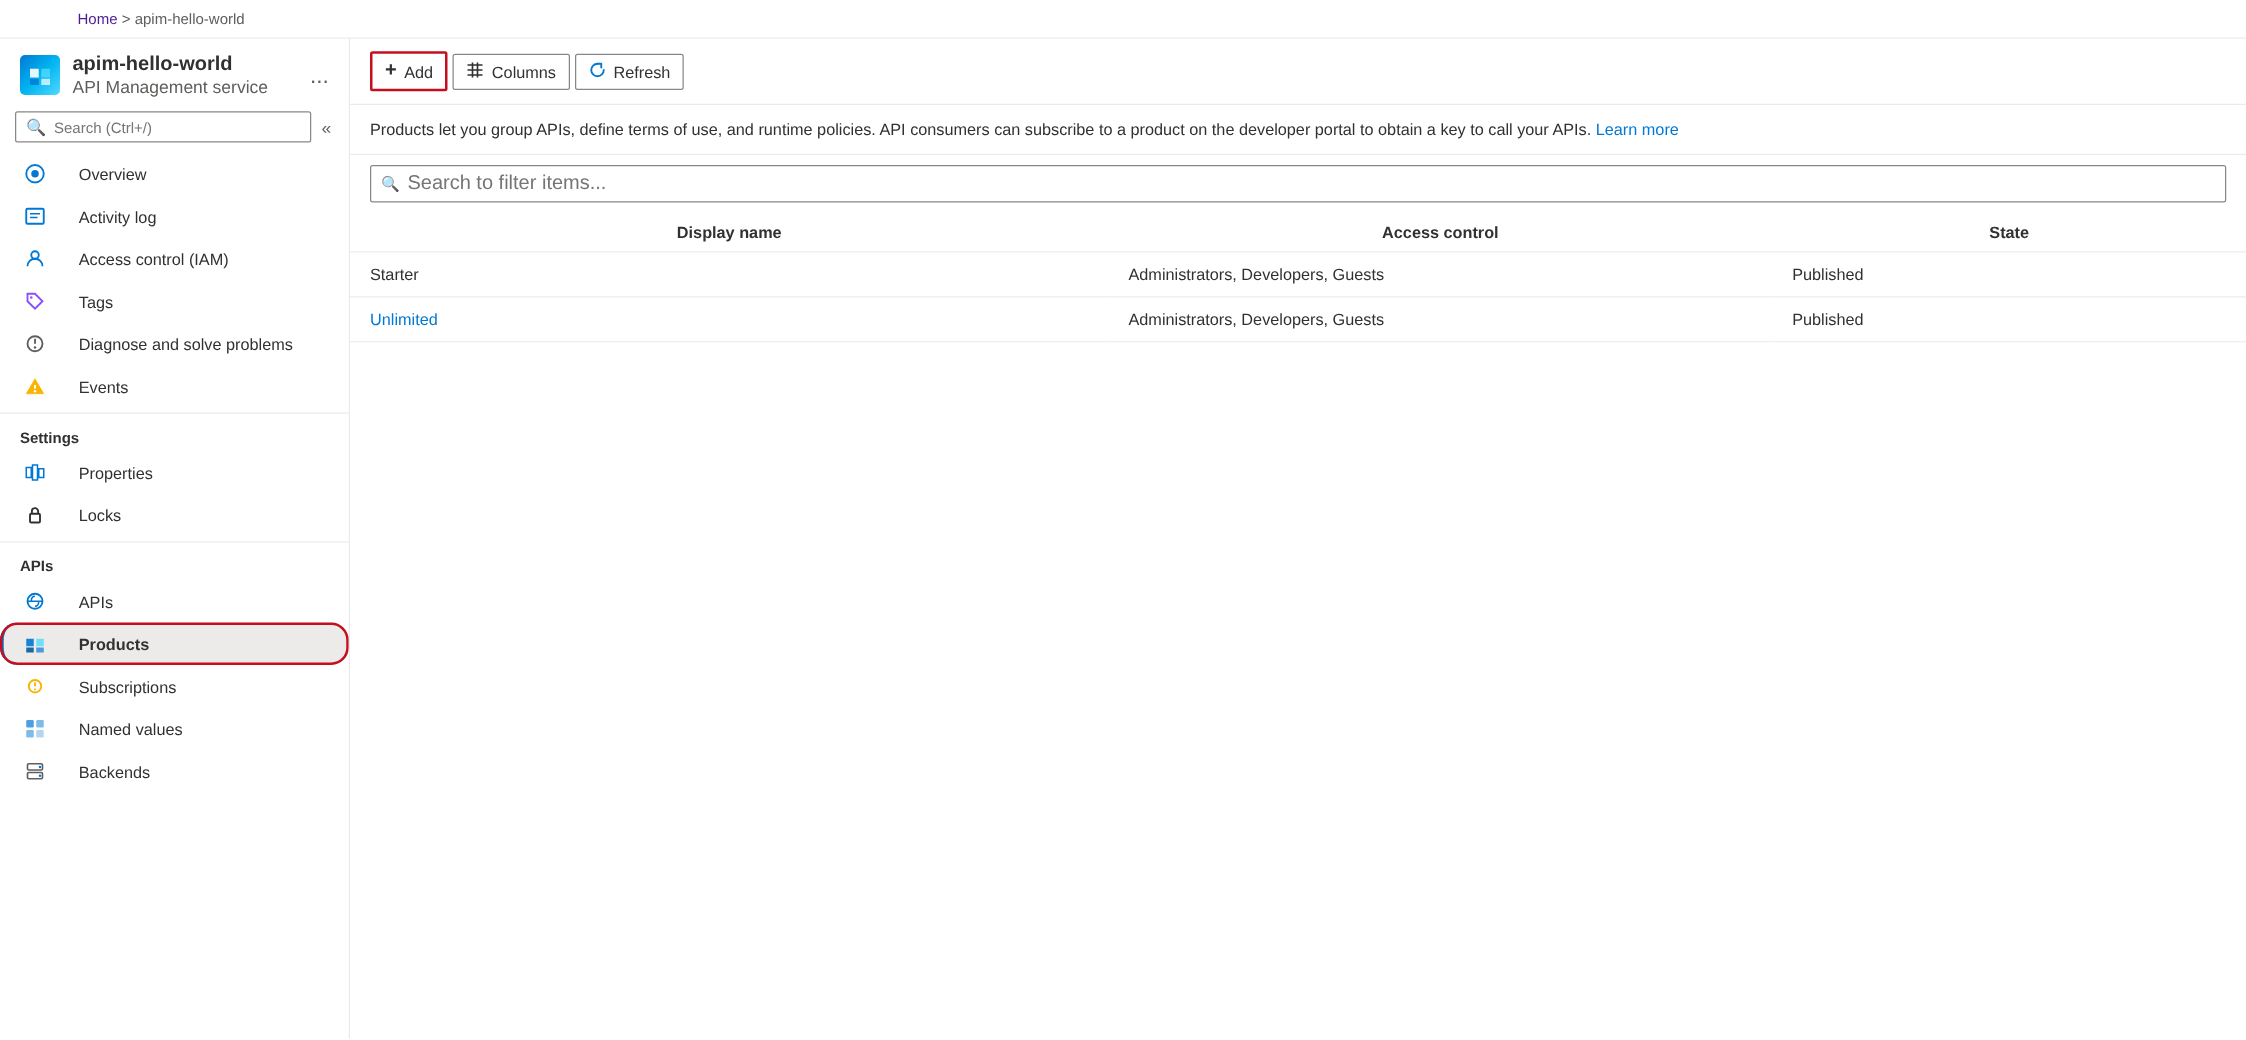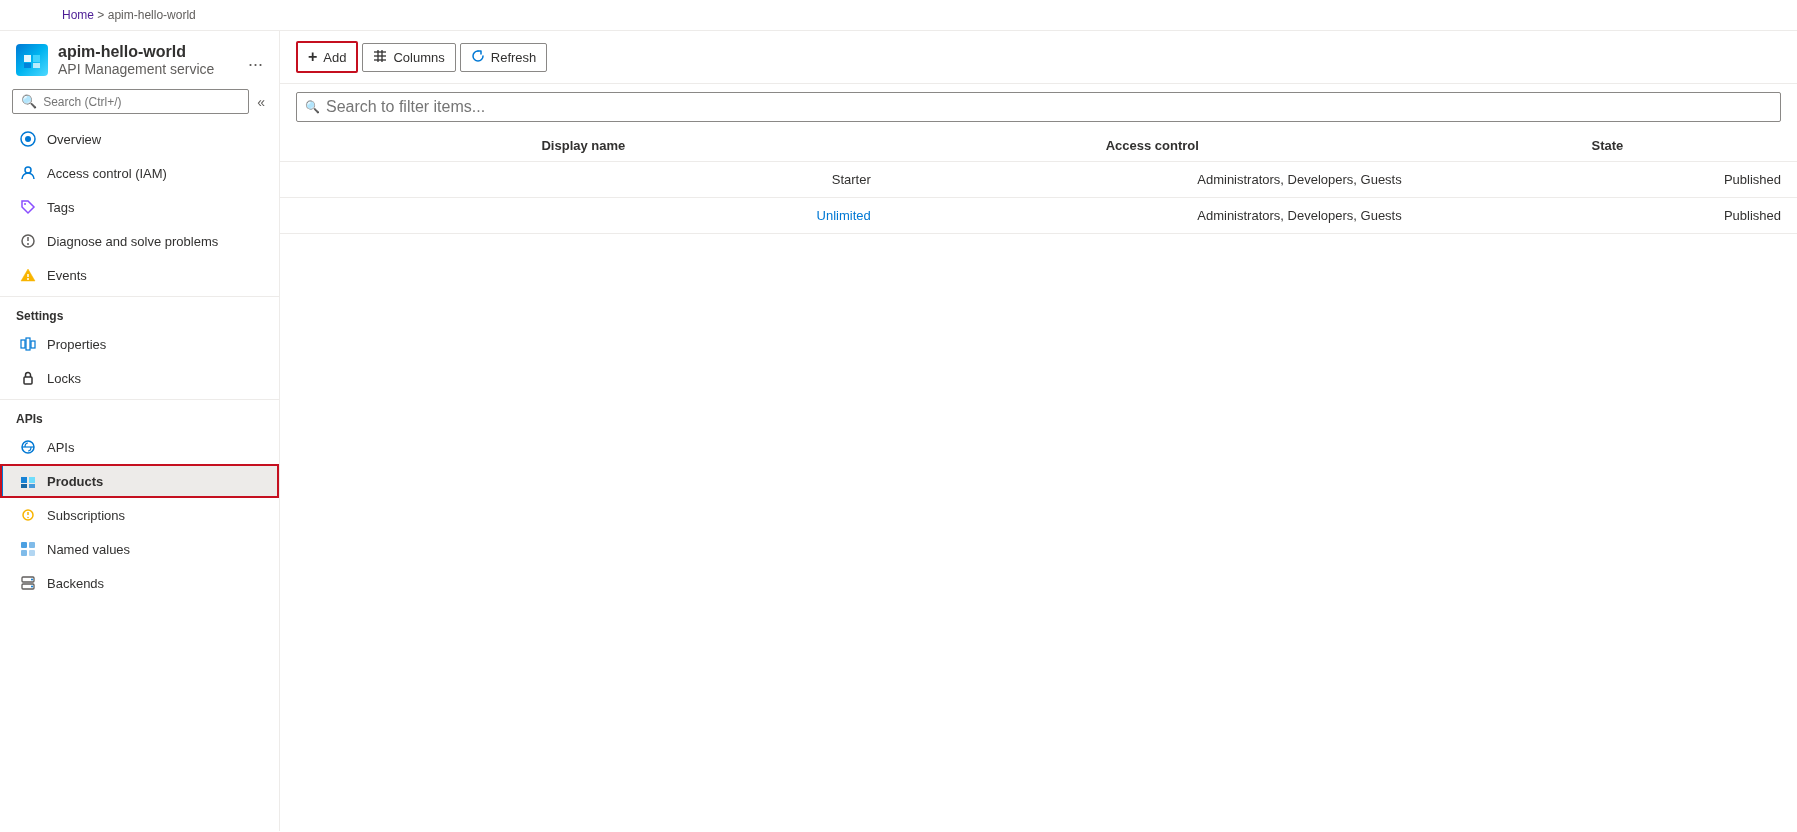--- a/index.html
+++ b/index.html
@@ -64,21 +64,21 @@
     }
     .sidebar-search-inner input {
       border: none; outline: none; font-size: 12px; color: #323130; width: 100%; background: transparent;
     }
     .collapse-btn {
       background: none; border: none; cursor: pointer; color: #605e5c; font-size: 14px; padding: 2px;
     }
 
     
     .nav-item {
-      display: flex; align-items: center; gap: 10px;
+      display: flex; align-items: center; gap: 26px;
       padding: 8px 16px;
       cursor: pointer;
       color: #323130;
       font-size: 13px;
       border-left: 3px solid transparent;
     }
     .nav-item.active {
       background: #edebe9;
       border-left: 3px solid #0078d4;
       font-weight: 600;
@@ -88,20 +88,21 @@
     .nav-section-label {
       font-size: 12px; font-weight: 600; color: #323130;
       padding: 12px 16px 4px;
       border-top: 1px solid #edebe9;
       margin-top: 4px;
     }
 
     .nav-item.active-highlight {
       outline: 2px solid #c50f1f;
       outline-offset: -2px;
+      border-radius: 14px;
     }
 
     
     .sidebar::-webkit-scrollbar { width: 6px; }
     .sidebar::-webkit-scrollbar-track { background: #f3f2f1; }
     .sidebar::-webkit-scrollbar-thumb { background: #c8c6c4; border-radius: 3px; }
 
     
     .main { flex: 1; overflow-y: auto; display: flex; flex-direction: column; }
 
@@ -141,21 +142,21 @@
     }
 
     
     .data-table { width: 100%; border-collapse: collapse; }
     .data-table th {
       text-align: center; font-weight: 600; font-size: 13px;
       padding: 8px 16px; border-bottom: 1px solid #edebe9;
       background: #fff; color: #323130;
     }
     .data-table td {
-      padding: 10px 16px; border-bottom: 1px solid #edebe9; font-size: 13px; text-align: right;
+      padding: 10px 16px; border-bottom: 1px solid #edebe9; font-size: 13px;
     }
     .data-table td.link-cell a { color: #0078d4; text-decoration: none; }
 
     .table-container { padding: 0 0; overflow-x: auto; }
   </style>
 </head>
 <body>
 
 <div class="breadcrumb">
   <a href="#">Home</a>
@@ -193,20 +194,30 @@
     </div>
 
     <div class="nav-item">
       <span class="nav-icon">
         <svg width="16" height="16" viewBox="0 0 16 16" fill="#0078d4">
             <circle cx="8" cy="8" r="7" fill="none" stroke="#0078d4" stroke-width="1.5"></circle>
             <circle cx="8" cy="8" r="3" fill="#0078d4"></circle>
           </svg>
       </span>
       <span>Overview</span>
+    </div>
+    <div class="nav-item">
+      <span class="nav-icon">
+        <svg width="16" height="16" viewBox="0 0 16 16" fill="none">
+            <rect x="1" y="2" width="14" height="12" rx="1" stroke="#0078d4" stroke-width="1.5"></rect>
+            <line x1="4" y1="6" x2="12" y2="6" stroke="#0078d4" stroke-width="1.2"></line>
+            <line x1="4" y1="9" x2="10" y2="9" stroke="#0078d4" stroke-width="1.2"></line>
+          </svg>
+      </span>
+      <span>Activity log</span>
     </div>
     <div class="nav-item">
       <span class="nav-icon">
         <svg width="16" height="16" viewBox="0 0 16 16" fill="none">
             <circle cx="8" cy="5" r="3" stroke="#0078d4" stroke-width="1.5"></circle>
             <path d="M2 14c0-3.3 2.7-6 6-6s6 2.7 6 6" stroke="#0078d4" stroke-width="1.5"></path>
           </svg>
       </span>
       <span>Access control (IAM)</span>
     </div>
@@ -343,20 +354,24 @@
         <span>
           <svg width="14" height="14" viewBox="0 0 14 14" fill="none">
               <path d="M12 7A5 5 0 1 1 7 2" stroke="#0078d4" stroke-width="1.5" stroke-linecap="round"></path>
               <polyline points="7,2 10,2 10,5" fill="none" stroke="#0078d4" stroke-width="1.5" stroke-linecap="round" stroke-linejoin="round"></polyline>
             </svg>
         </span>
         <span>Refresh</span>
       </button>
     </div>
 
+    <div class="description">
+      <span>Products let you group APIs, define terms of use, and runtime policies. API consumers can subscribe to a product on the developer portal to obtain a key to call your APIs.</span>
+      <a href="#">Learn more</a>
+    </div>
 
     <div class="filter-bar">
       <div class="filter-search">
         <span style="color:#605e5c; font-size:12px;">🔍</span>
         <input type="text" placeholder="Search to filter items..." style="">
       </div>
     </div>
 
     <div class="table-container">
       <table class="data-table">

